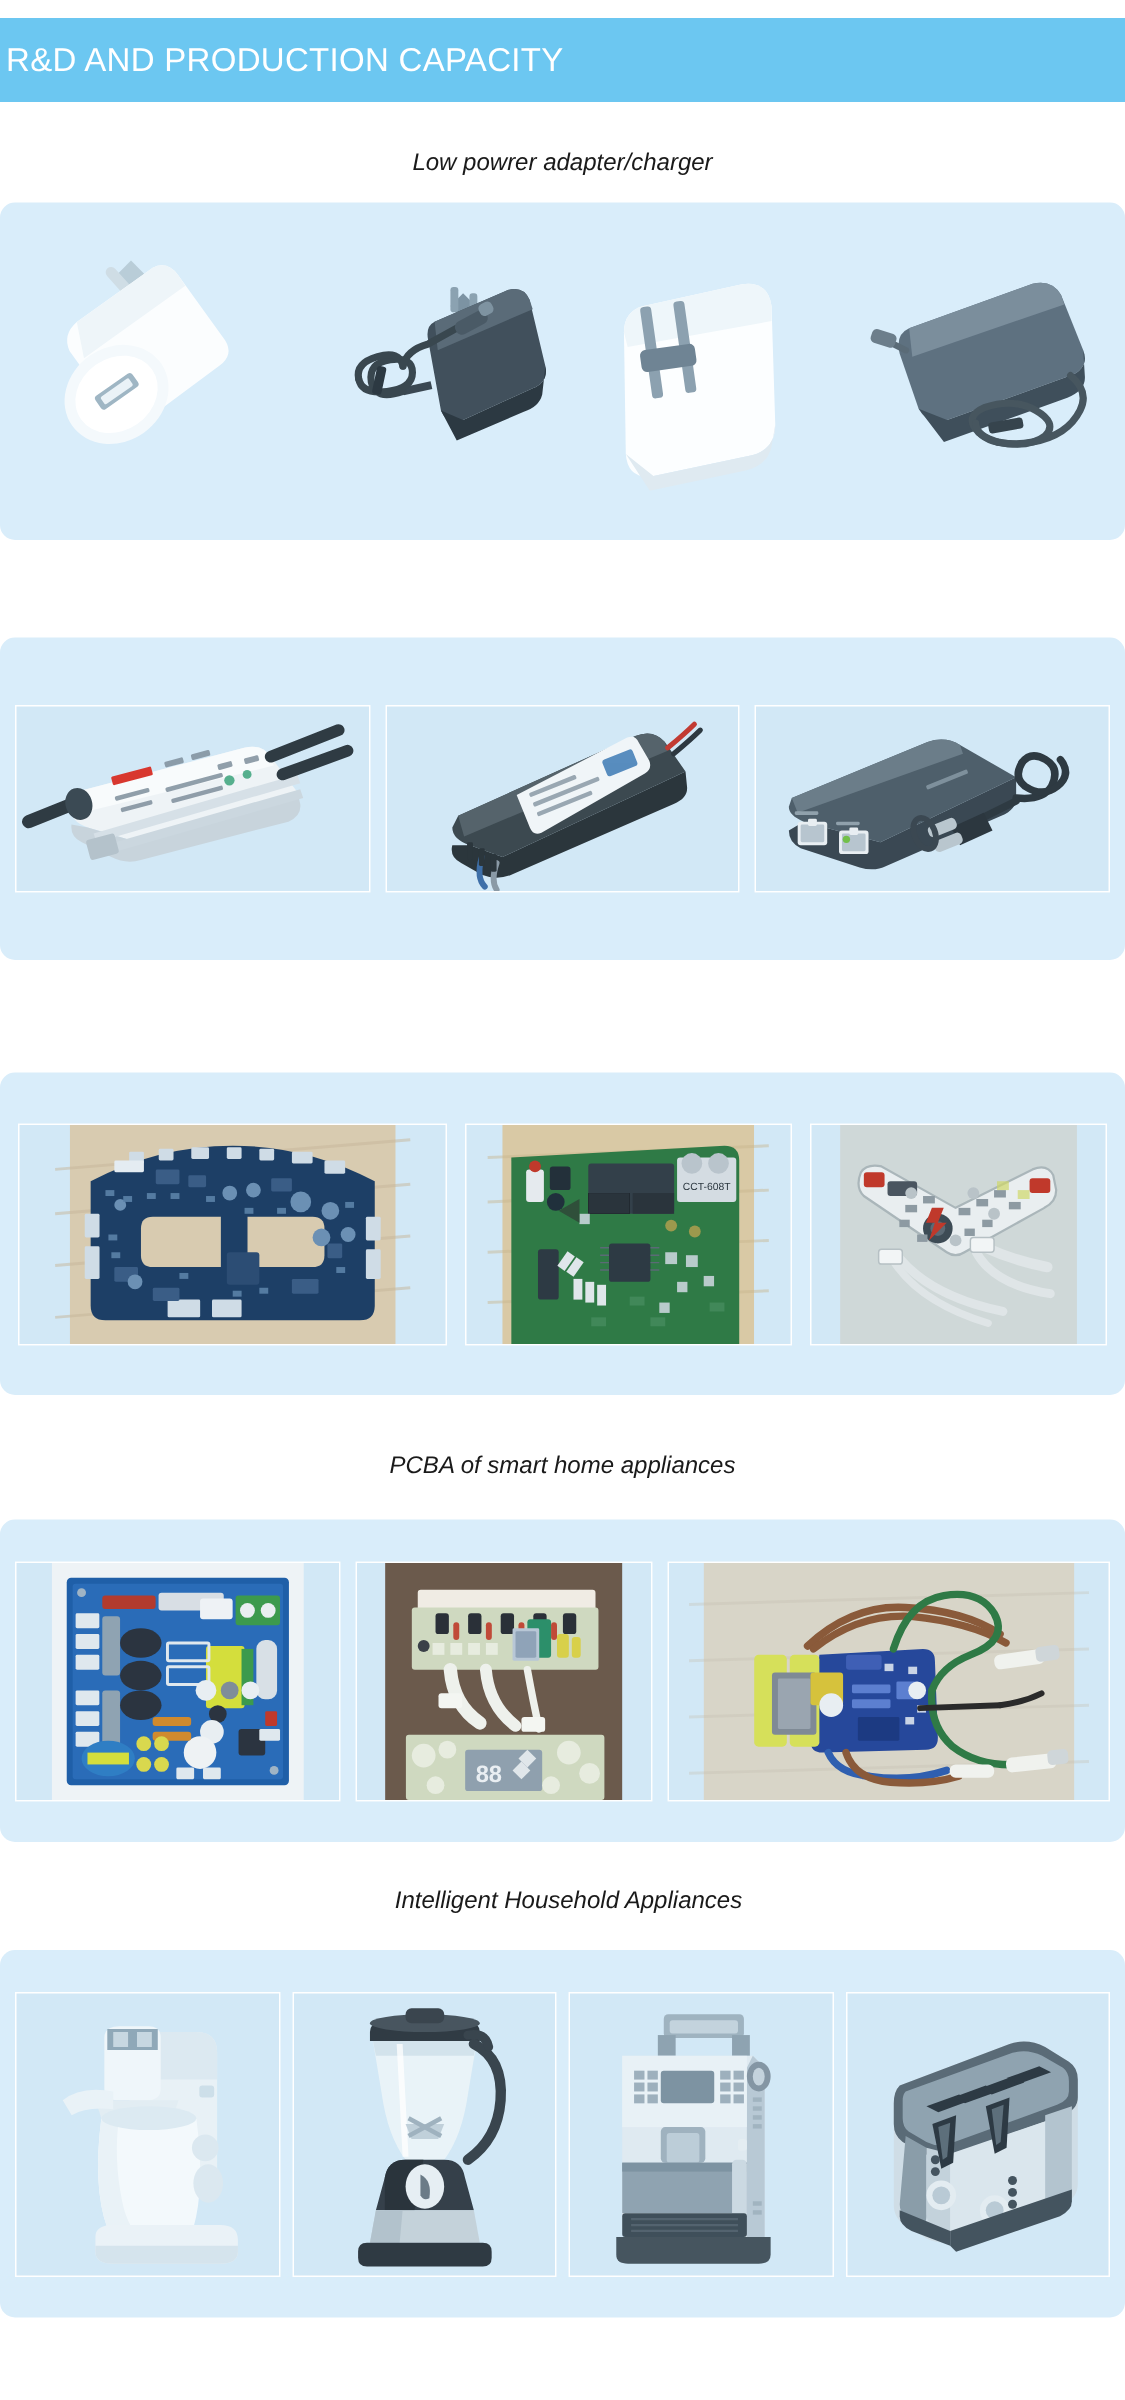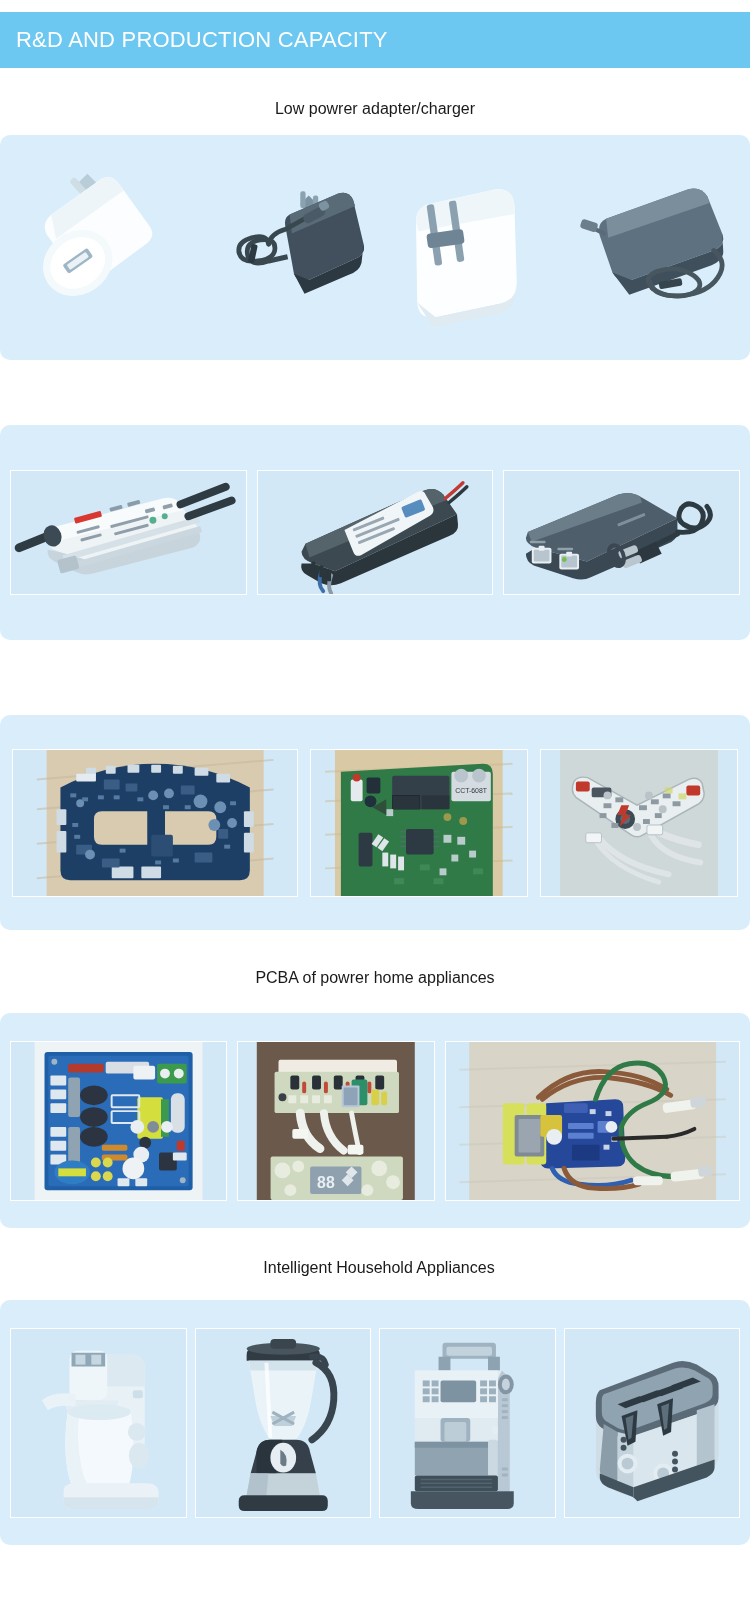--- a/index.html
+++ b/index.html
@@ -28,32 +28,33 @@
     height: 56px;
     background: #6cc7f1;
     display: flex;
     align-items: center;
   }
   .header-title {
     color: #ffffff;
     font-size: 22px;
     font-weight: 400;
     letter-spacing: 0.2px;
-    padding-left: 16px;
+    padding-left: 4px;
     white-space: nowrap;
   }
 
   
   .section-label {
     width: 100%;
     text-align: center;
     color: #1a1a1a;
     font-size: 16px;
     font-weight: 400;
     line-height: 1;
+    font-style: italic;
   }
 
   
   .band {
     position: absolute;
     left: 0;
     width: 750px;
     background: #d9edfa;
     border-radius: 10px;
     display: flex;
@@ -499,21 +500,21 @@
           <path d="M40 90 Q62 116 110 126" stroke="#dfe5e7" stroke-width="6" fill="none" stroke-linecap="round"></path>
           <path d="M36 92 Q54 120 100 134" stroke="#dfe5e7" stroke-width="5" fill="none" stroke-linecap="round"></path>
           <rect x="26" y="84" width="16" height="10" rx="2" fill="#f2f5f6" stroke="#b6c0c4"></rect>
           <rect x="88" y="76" width="16" height="10" rx="2" fill="#f2f5f6" stroke="#b6c0c4"></rect>
         </svg>
       </div>
 
     </div>
   </div>
 
-  <div class="section-label" id="label-4">PCBA of powrer home appliances</div>
+  <div class="section-label" id="label-4">PCBA of smart home appliances</div>
 
   <div class="band" id="band-4">
     <div class="row4-wrap">
 
       <div class="tile tile-bordered row4-a">
         <svg class="photo" viewBox="0 0 170 160" preserveAspectRatio="xMidYMid meet">
           <rect x="0" y="0" width="170" height="160" fill="#eef3f6"></rect>
           <rect x="10" y="10" width="150" height="140" rx="3" fill="#1f5fa8"></rect>
           <rect x="14" y="14" width="142" height="132" rx="2" fill="#2a6cb8"></rect>
           <g fill="#dfe8ee">

